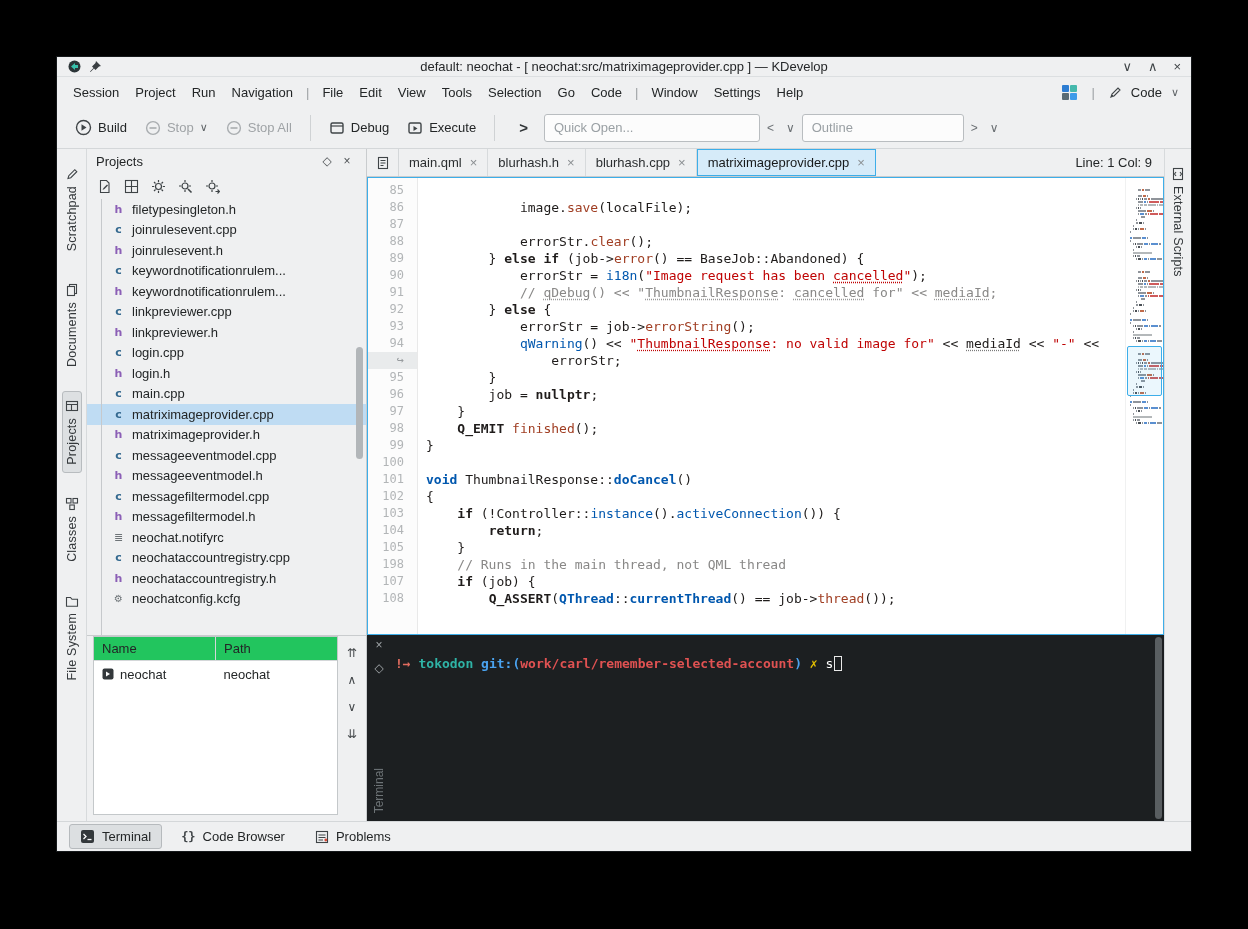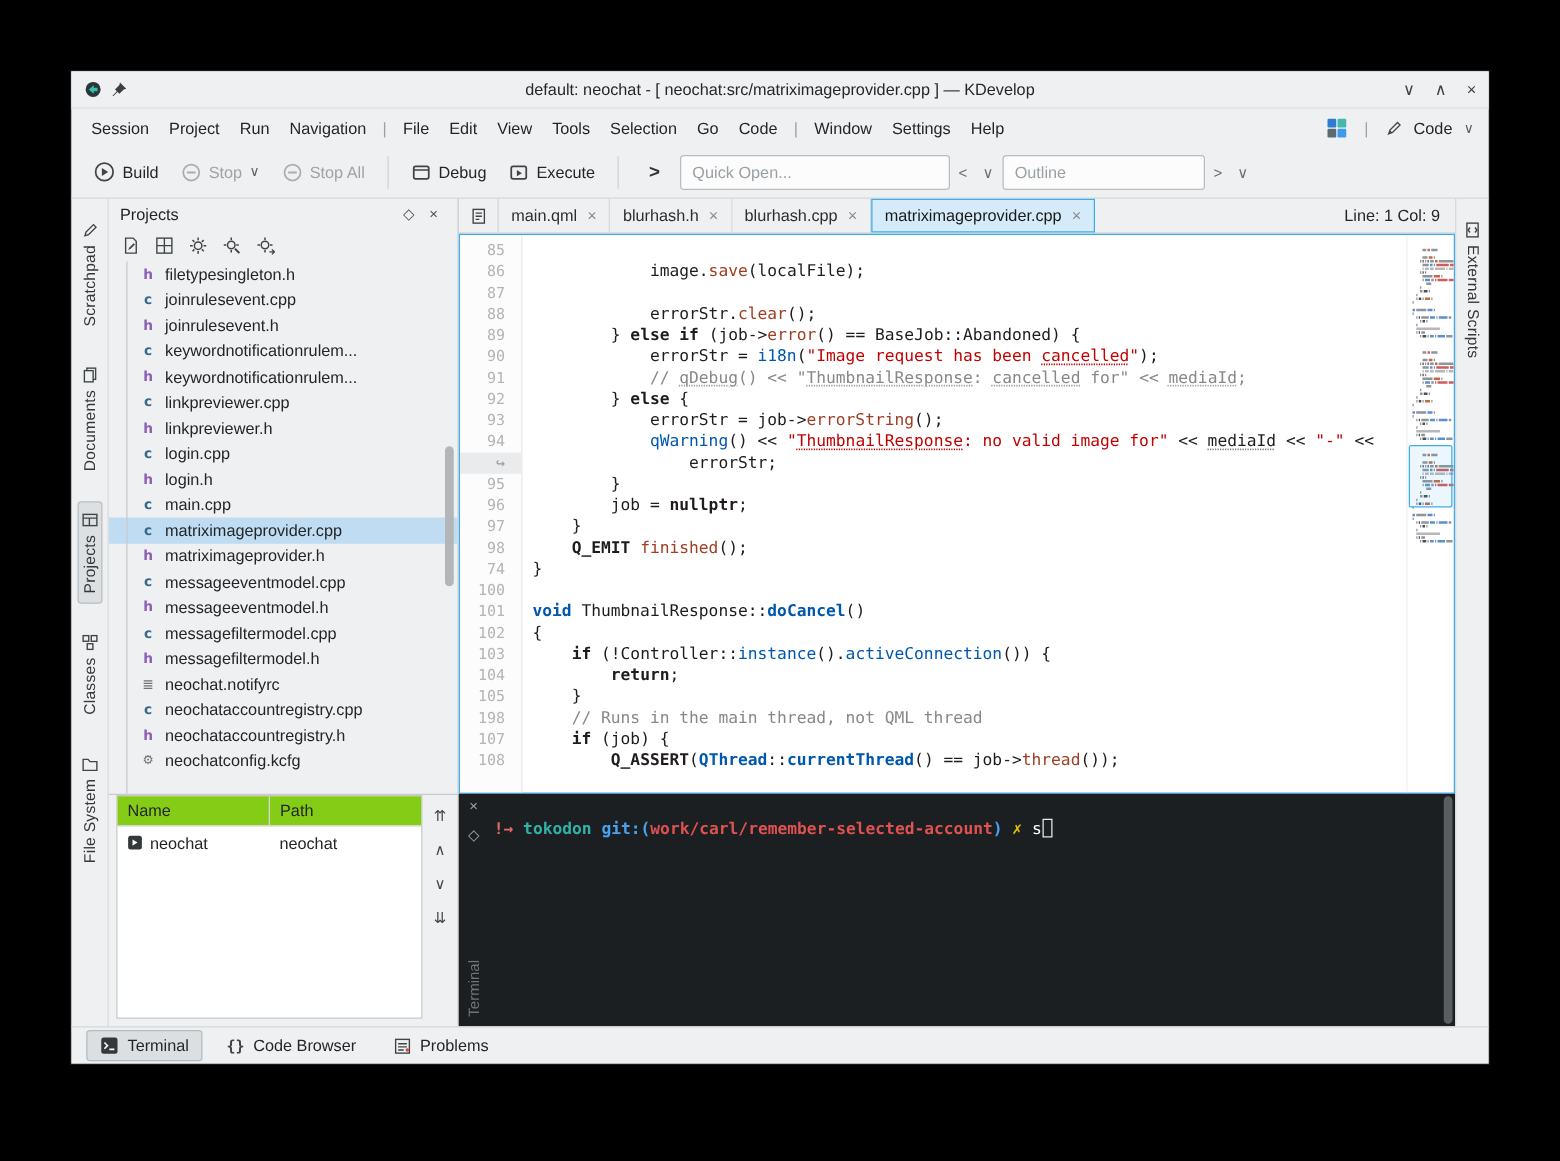--- a/index.html
+++ b/index.html
@@ -1,20 +1,20 @@
 <!DOCTYPE html>
 <html><head>
 <meta charset="utf-8">
 <style>
   *{margin:0;padding:0;box-sizing:border-box}
   html,body{width:1248px;height:929px;background:#000;font-family:"Liberation Sans",sans-serif;font-size:13px;color:#232627;overflow:hidden}
   #window{position:absolute;left:56px;top:56px;width:1136px;height:796px;background:#eff0f1;display:flex;flex-direction:column;overflow:hidden;border:1px solid #16191b}
 
   
-  .titlebar{height:30px;display:flex;align-items:center;padding:0 10px;background:#eff0f1;border-bottom:1px solid #dcdfe1;position:relative;flex:none}
+  .titlebar{height:20px;display:flex;align-items:center;padding:0 10px;background:#eff0f1;border-bottom:1px solid #dcdfe1;position:relative;flex:none}
   .titlebar .title{position:absolute;left:0;right:0;text-align:center;font-weight:500;color:#252729}
   .tb-left{display:flex;align-items:center;gap:7px;z-index:1}
   .win-controls{margin-left:auto;display:flex;gap:16px;z-index:1;color:#3f4447;font-size:13px}
   .win-controls span{cursor:default}
 
   
   .menubar{height:30px;display:flex;align-items:center;padding:0 8px;flex:none}
   .menu-item{padding:4px 8px;border-radius:3px;white-space:nowrap}
   .menu-sep{color:#9da1a4;padding:0 5px}
   .menubar-right{margin-left:auto;display:flex;align-items:center;gap:9px;padding-right:4px}
@@ -60,21 +60,21 @@
   .ficon.txt{color:#6e7478;font-weight:normal}
   .ficon.kcfg{color:#6e7478;font-weight:normal;font-size:10px}
   .tree-scroll{position:absolute;right:3px;top:148px;width:7px;height:112px;background:#b2b6b9;border-radius:4px}
 
   
   .buildseq{height:186px;border-top:1px solid #c9ccce;display:flex;flex-direction:column;flex:none}
   .bs-head{height:28px;display:flex;align-items:center;justify-content:center;position:relative;flex:none}
   .bs-btns{position:absolute;right:10px;display:flex;gap:16px;font-size:14px;color:#3f4447}
   .bs-body{flex:1;display:flex;min-height:0;padding:0 0 6px 6px}
   .bs-table{flex:1;display:flex;flex-direction:column;border:1px solid #c4c8ca;background:#fff}
-  .bs-cols{display:flex;height:24px;background:#84cc16;border-bottom:1px solid #d4d7d9;flex:none}
+  .bs-cols{display:flex;height:24px;background:#22c55e;border-bottom:1px solid #d4d7d9;flex:none}
   .bs-col{flex:1;padding:4px 8px;border-right:1px solid #d4d7d9;color:#232627}
   .bs-col:last-child{border-right:none}
   .bs-row{display:flex;height:26px;align-items:center;flex:none}
   .bs-cell{flex:1;padding:0 8px;display:flex;gap:6px;align-items:center;overflow:hidden}
   .bs-strip{width:28px;display:flex;flex-direction:column;align-items:center;gap:13px;padding-top:10px;color:#43474a;font-size:12px;flex:none}
 
   
   .editorcol{flex:1;display:flex;flex-direction:column;min-width:0;min-height:0}
   .tabbar{height:28px;display:flex;align-items:stretch;border-bottom:1px solid #c9ccce;flex:none}
   .tabbar-icon{width:32px;display:flex;align-items:center;justify-content:center;gap:2px;border-right:1px solid #d4d7d9}
@@ -461,21 +461,21 @@
             <div class="gnum">90</div>
             <div class="gnum">91</div>
             <div class="gnum">92</div>
             <div class="gnum">93</div>
             <div class="gnum">94</div>
             <div class="gnum gwrap">↪</div>
             <div class="gnum">95</div>
             <div class="gnum">96</div>
             <div class="gnum">97</div>
             <div class="gnum">98</div>
-            <div class="gnum">74</div>
+            <div class="gnum">99</div>
             <div class="gnum">100</div>
             <div class="gnum">101</div>
             <div class="gnum">102</div>
             <div class="gnum">103</div>
             <div class="gnum">104</div>
             <div class="gnum">105</div>
             <div class="gnum">198</div>
             <div class="gnum">107</div>
             <div class="gnum">108</div>
           </div>

